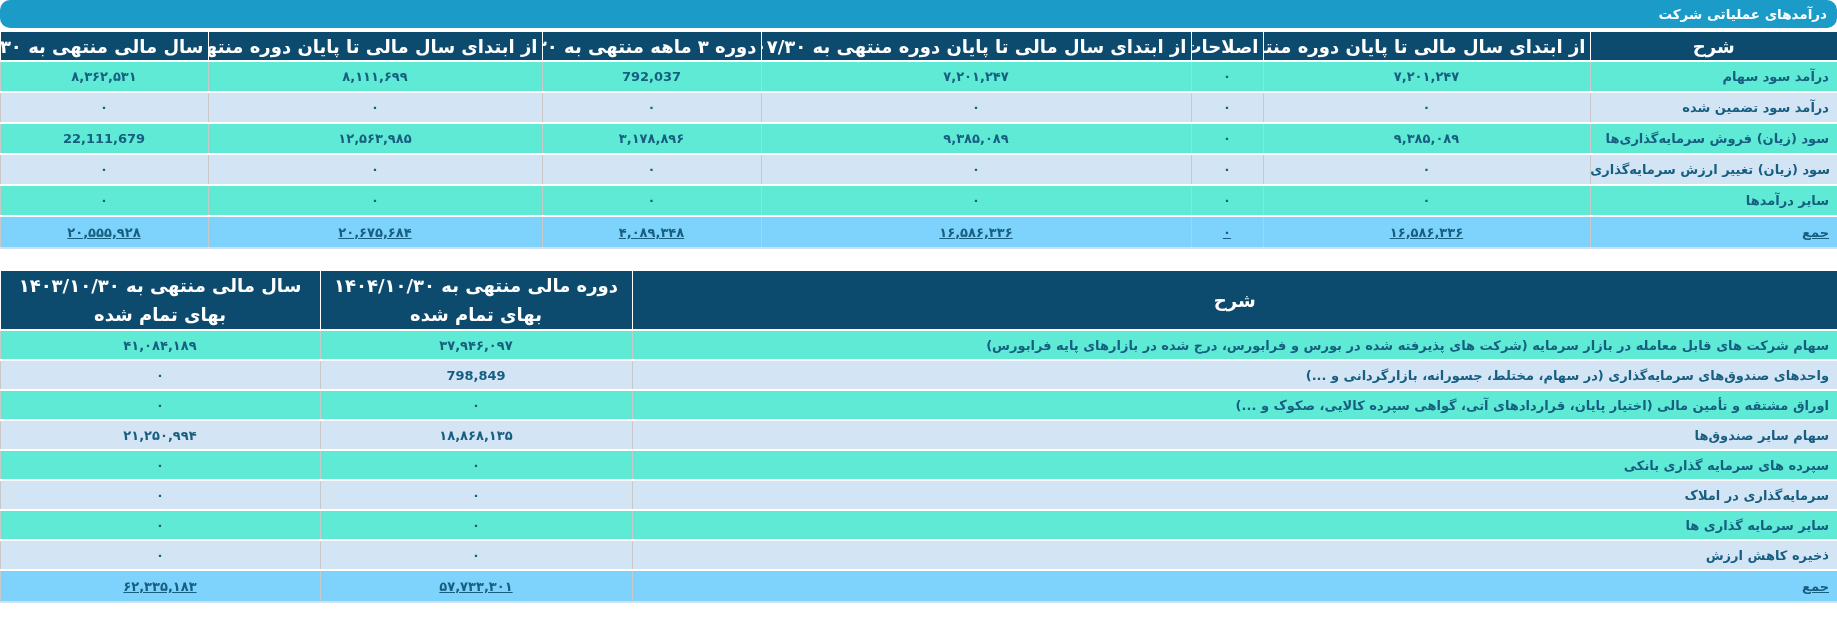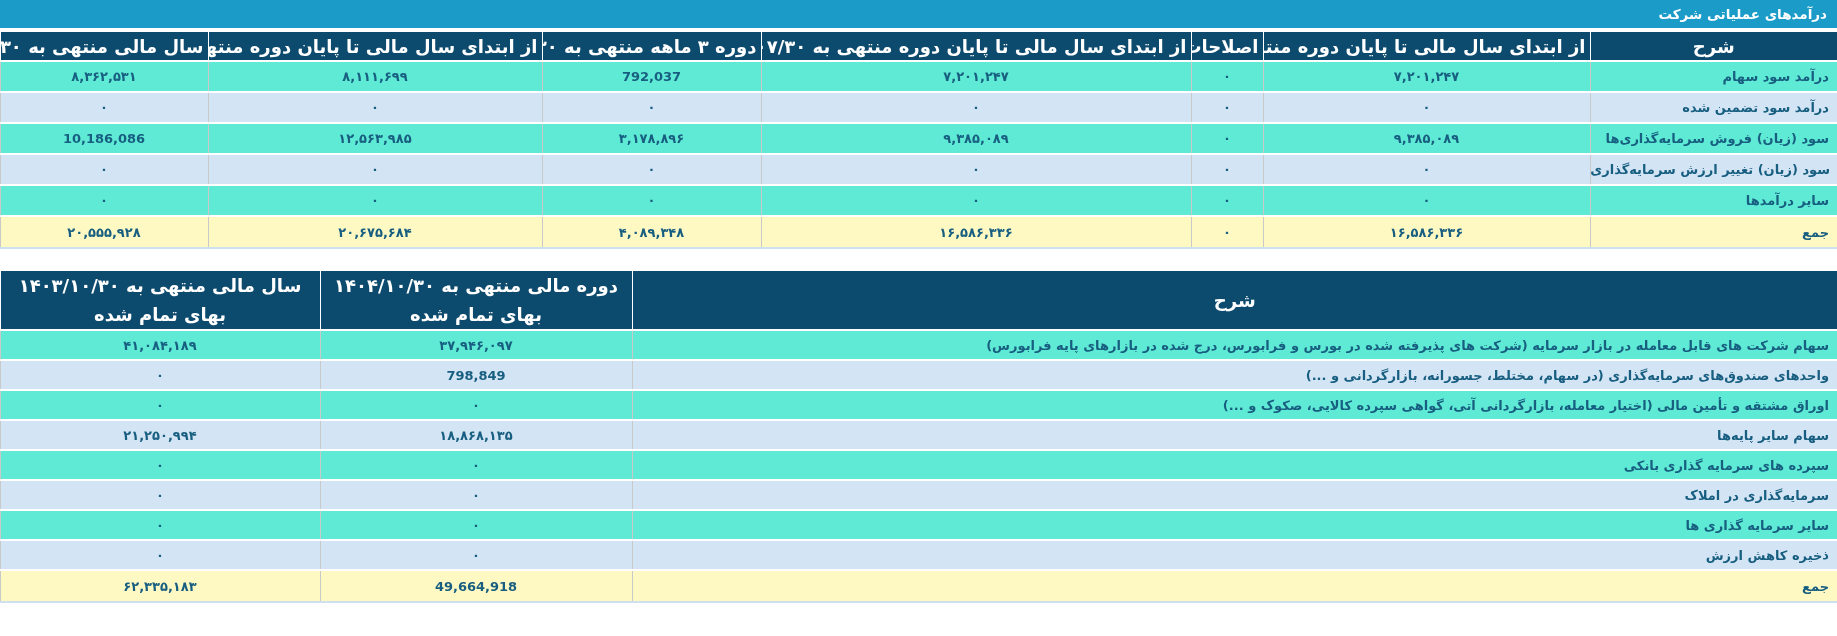--- a/index.html
+++ b/index.html
@@ -22,20 +22,21 @@
     height: 28px;
     line-height: 28px;
     background: #1b9cc8;
     color: #ffffff;
     font-size: 13.5px;
     font-weight: bold;
     padding: 0 10px;
     box-sizing: border-box;
     text-align: right;
     margin-bottom: 4px;
+    border-radius: 10px;
   }
 
   table.dtbl {
     width: 1837px;
     table-layout: fixed;
     border-collapse: collapse;
     direction: rtl;
   }
   .dtbl th {
     background: #0c4a6e;
@@ -61,21 +62,21 @@
     padding: 0 8px;
     border-left: 1px solid #c9c9c9;
     border-top: 2px solid #ffffff;
     background: #ffffff;
   }
   .t2 td { height: 28px; }
   .dtbl td.lbl { text-align: right; margin-top: 20px; }
   .dtbl tr.r-gray td { background: #5eead4; }
   .dtbl tr.r-blue td { background: #d3e5f4; }
   .dtbl td.col-yellow { background: #fbe3a4; }
-  .dtbl tr.r-total td { background: #fef9c3; height: 30px; }
+  .dtbl tr.r-total td { background: #7dd3fc; height: 30px; text-decoration: underline; }
   table.dtbl { border-bottom: 2px solid #cfe0ee; }
 
   
   .t1 col.c-sharh   { width: 247px; }
   .t1 col.c-fy0730  { width: 327px; }
   .t1 col.c-amend   { width: 72px;  }
   .t1 col.c-fy0730a { width: 430px; }
   .t1 col.c-q3      { width: 219px; }
   .t1 col.c-fy1030  { width: 334px; }
   .t1 col.c-py      { width: 208px; }
@@ -132,21 +133,21 @@
             <td class="col-yellow">۰</td>
             <td>۰</td>
           </tr>
           <tr class="r-gray">
             <td class="lbl">سود (زیان) فروش سرمایه‌گذاری‌ها</td>
             <td>۹,۳۸۵,۰۸۹</td>
             <td>۰</td>
             <td class="col-yellow">۹,۳۸۵,۰۸۹</td>
             <td>۳,۱۷۸,۸۹۶</td>
             <td class="col-yellow">۱۲,۵۶۳,۹۸۵</td>
-            <td>10,186,086</td>
+            <td>22,111,679</td>
           </tr>
           <tr class="r-blue">
             <td class="lbl">سود (زیان) تغییر ارزش سرمایه‌گذاری‌ها</td>
             <td>۰</td>
             <td>۰</td>
             <td class="col-yellow">۰</td>
             <td>۰</td>
             <td class="col-yellow">۰</td>
             <td>۰</td>
           </tr>
@@ -195,26 +196,26 @@
             <td class="lbl">سهام شرکت های قابل معامله در بازار سرمایه (شرکت های پذیرفته شده در بورس و فرابورس، درج شده در بازارهای پایه فرابورس)</td>
             <td>۳۷,۹۴۶,۰۹۷</td>
             <td>۴۱,۰۸۴,۱۸۹</td>
           </tr>
           <tr class="r-blue">
             <td class="lbl">واحدهای صندوق‌های سرمایه‌گذاری (در سهام، مختلط، جسورانه، بازارگردانی و ...)</td>
             <td>798,849</td>
             <td>۰</td>
           </tr>
           <tr class="r-gray">
-            <td class="lbl">اوراق مشتقه و تأمین مالی (اختیار معامله، بازارگردانی آتی، گواهی سپرده کالایی، صکوک و ...)</td>
-            <td>۰</td>
-            <td>۰</td>
-          </tr>
-          <tr class="r-blue">
-            <td class="lbl">سهام سایر پایه‌ها</td>
+            <td class="lbl">اوراق مشتقه و تأمین مالی (اختیار پایان، قراردادهای آتی، گواهی سپرده کالایی، صکوک و ...)</td>
+            <td>۰</td>
+            <td>۰</td>
+          </tr>
+          <tr class="r-blue">
+            <td class="lbl">سهام سایر صندوق‌ها</td>
             <td>۱۸,۸۶۸,۱۳۵</td>
             <td>۲۱,۲۵۰,۹۹۴</td>
           </tr>
           <tr class="r-gray">
             <td class="lbl">سپرده های سرمایه گذاری بانکی</td>
             <td>۰</td>
             <td>۰</td>
           </tr>
           <tr class="r-blue">
             <td class="lbl">سرمایه‌گذاری در املاک</td>
@@ -226,20 +227,20 @@
             <td>۰</td>
             <td>۰</td>
           </tr>
           <tr class="r-blue">
             <td class="lbl">ذخیره کاهش ارزش</td>
             <td>۰</td>
             <td>۰</td>
           </tr>
           <tr class="r-total">
             <td class="lbl">جمع</td>
-            <td>49,664,918</td>
+            <td>۵۷,۷۳۳,۳۰۱</td>
             <td>۶۲,۳۳۵,۱۸۳</td>
           </tr>
         </tbody>
     </table>
   </section>
 
 </div>
 
 </body></html>

